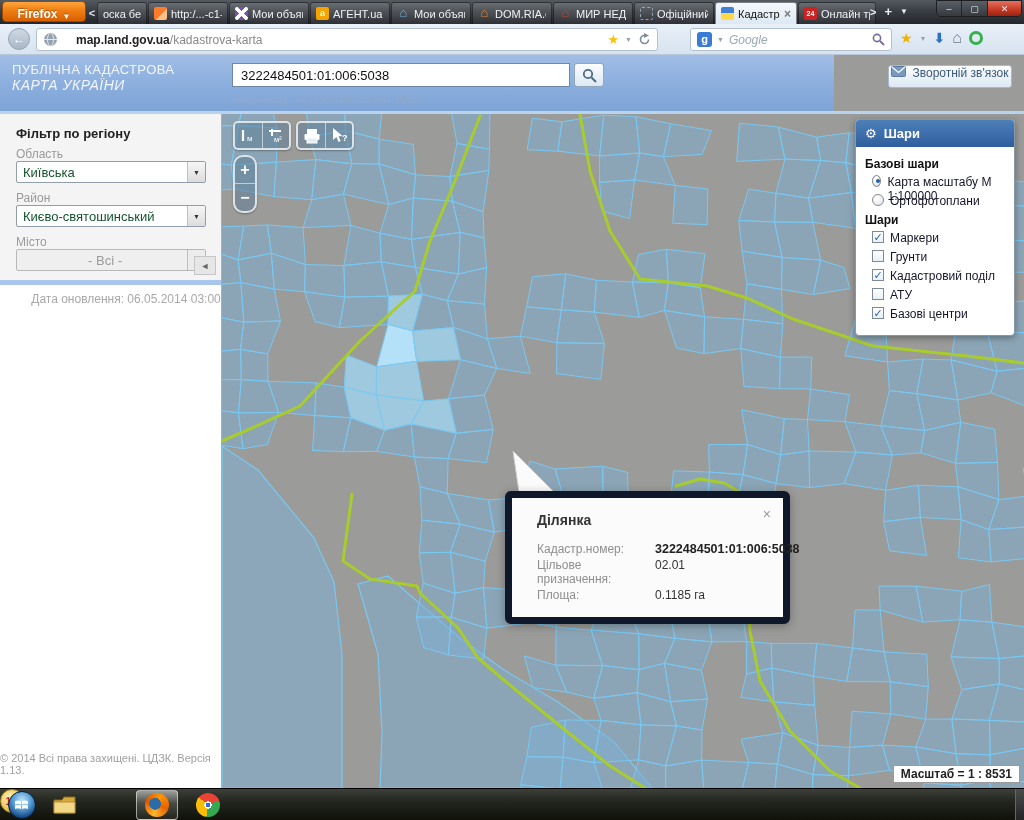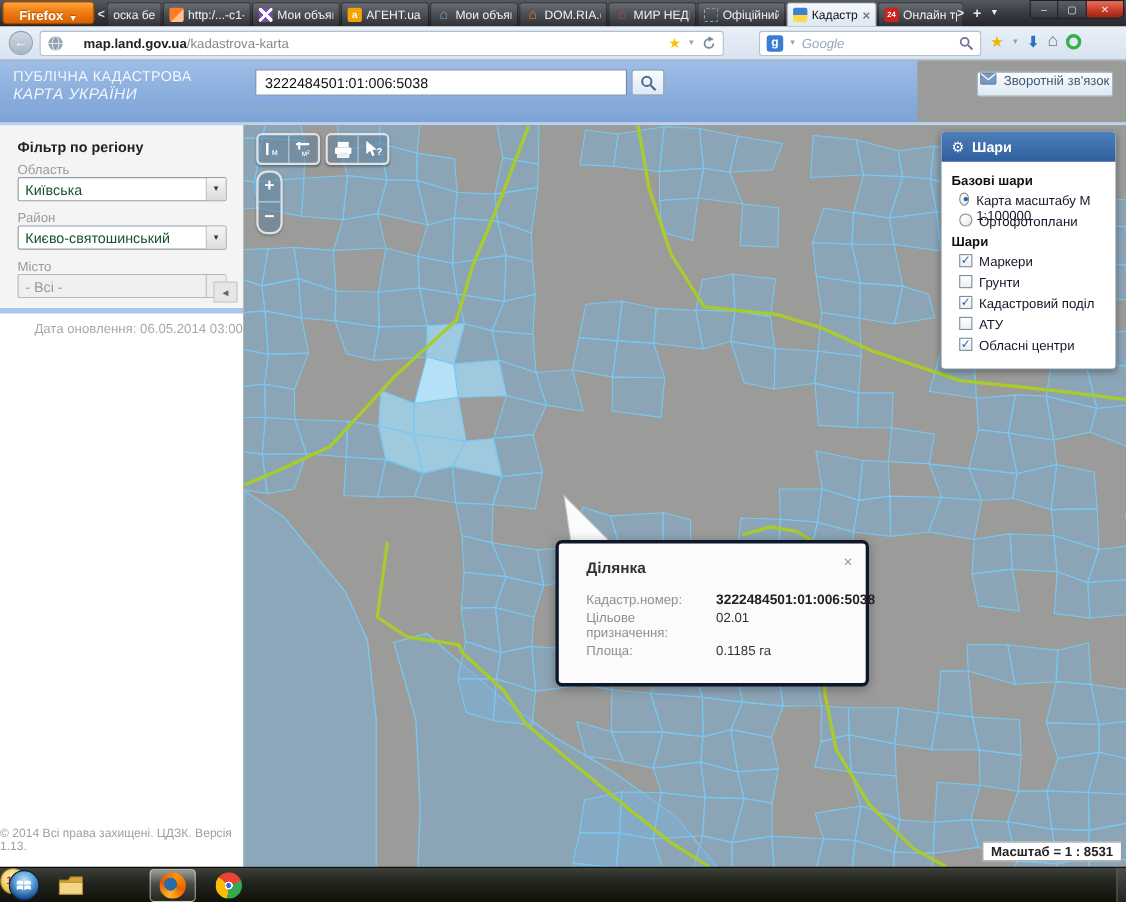--- a/index.html
+++ b/index.html
@@ -90,21 +90,21 @@
   #sidebar { position:absolute; left:0; top:114px; width:222px; height:674px; background:#fff; border-right:1px solid #adadad; }
   #filterbox { position:absolute; left:0; top:0; width:221px; height:166px; background:#f4f4f4; }
   #filter-title { position:absolute; left:16px; top:12px; font-size:13px; font-weight:bold; color:#222; }
   .fld-label { position:absolute; left:16px; font-size:12px; color:#9a9a9a; }
   .select { position:absolute; left:16px; width:190px; height:22px; background:#fff; border:1px solid #919da9;
     border-radius:2px; display:flex; align-items:center; }
   .select .val { flex:1; font-size:13px; color:#14532d; padding-left:6px; white-space:nowrap; overflow:hidden; }
   .select .arrow { width:18px; height:20px; border-left:1px solid #b8c0c8; background:linear-gradient(180deg,#f6f6f6,#dcdcdc);
     display:flex; align-items:center; justify-content:center; font-size:7px; color:#333; }
   .select.disabled { background:#efefef; border-color:#b8b8b8; }
-  .select.disabled .val { color:#9a9a9a; }
+  .select.disabled .val { color:#9a9a9a;text-align:center; }
   .select.disabled .arrow { color:#aaa; background:#ececec; }
   #collapse-btn { position:absolute; left:194px; top:142px; width:22px; height:19px; background:#e6e6e6;
     border:1px solid #c6c6c6; color:#666; font-size:9px; display:flex; align-items:center; justify-content:center; }
   #blue-strip { position:absolute; left:0; top:166px; width:221px; height:5px; background:#a9c6ec; }
   #update-date { position:absolute; left:0; top:178px; width:252px; text-align:center; font-size:12px; color:#a8a8a8; }
   #copyright { position:absolute; left:0; bottom:12px; width:221px; text-align:left; font-size:11px; color:#a0a0a0; }
 
   
   #map { position:absolute; left:222px; top:114px; width:802px; height:674px; overflow:hidden; background:#9b9b99; }
   #map-svg { position:absolute; left:0; top:0; }
@@ -130,21 +130,21 @@
   .layer-row .lbl { font-size:12px; color:#15152a; }
   .radio { width:12px; height:12px; border-radius:50%; border:1px solid #8a8a8a;
     background:radial-gradient(circle at 35% 30%,#fff,#dfe6ec); position:relative; }
   .radio.sel::after { content:""; position:absolute; left:3px; top:3px; width:4px; height:4px; border-radius:50%; background:#1f5fae; }
   .checkbox { width:12px; height:12px; border:1px solid #7a8a9a; background:linear-gradient(180deg,#fff,#e9eff5);
     font-size:11px; line-height:10px; color:#2a62ad; font-weight:bold; text-align:center; }
 
   
   #popup-pointer { position:absolute; left:280px; top:330px; }
   #popup { position:absolute; left:283px; top:377px; width:285px; height:133px; background:#fbfbfb;
-    border:3px solid #0f172a; border-radius:6px; box-shadow:0 2px 10px rgba(0,0,0,.3); }
+    border:7px solid #0f172a; border-radius:6px; box-shadow:0 2px 10px rgba(0,0,0,.3); }
   #popup-title { position:absolute; left:25px; top:14px; font-size:14px; font-weight:bold; color:#333; }
   #popup-close { position:absolute; right:12px; top:8px; font-size:14px; color:#999; }
   #popup-rows { position:absolute; left:25px; top:44px; right:10px; }
   .prow { display:flex; margin-bottom:2px; }
   .prow .plabel { width:118px; flex:0 0 auto; font-size:12px; color:#8f8f8f; }
   .prow .pvalue { font-size:12px; color:#333; }
   .prow .pvalue.bold { font-weight:bold; color:#222; font-size:12.5px; }
 
   #scalebox { position:absolute; right:4px; bottom:5px; background:#fff; border:1px solid #9a9a9a;
     padding:1px 7px; font-size:12px; font-weight:600; color:#222; }
@@ -696,21 +696,21 @@
             <div class="layer-row">
               <span class="checkbox">✓</span>
               <span class="lbl">Кадастровий поділ</span>
             </div>
             <div class="layer-row">
               <span class="checkbox"></span>
               <span class="lbl">АТУ</span>
             </div>
             <div class="layer-row">
               <span class="checkbox">✓</span>
-              <span class="lbl">Обласні центри</span>
+              <span class="lbl">Базові центри</span>
             </div>
           </div>
       </div>
     </div>
 
     <svg id="popup-pointer" width="60" height="48" viewBox="0 0 60 48">
       <polygon points="11,7 17,48 52,48" fill="#fbfbfb" stroke="#cfcfcf" stroke-width="1"></polygon>
     </svg>
     <div id="popup">
       <div id="popup-title">Ділянка</div>

